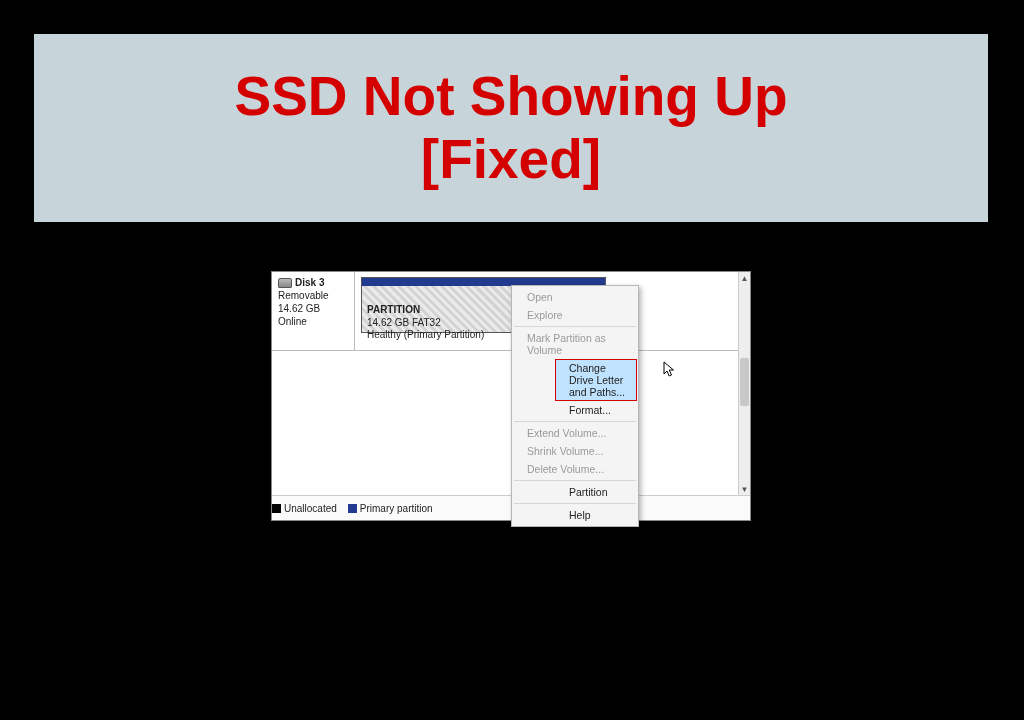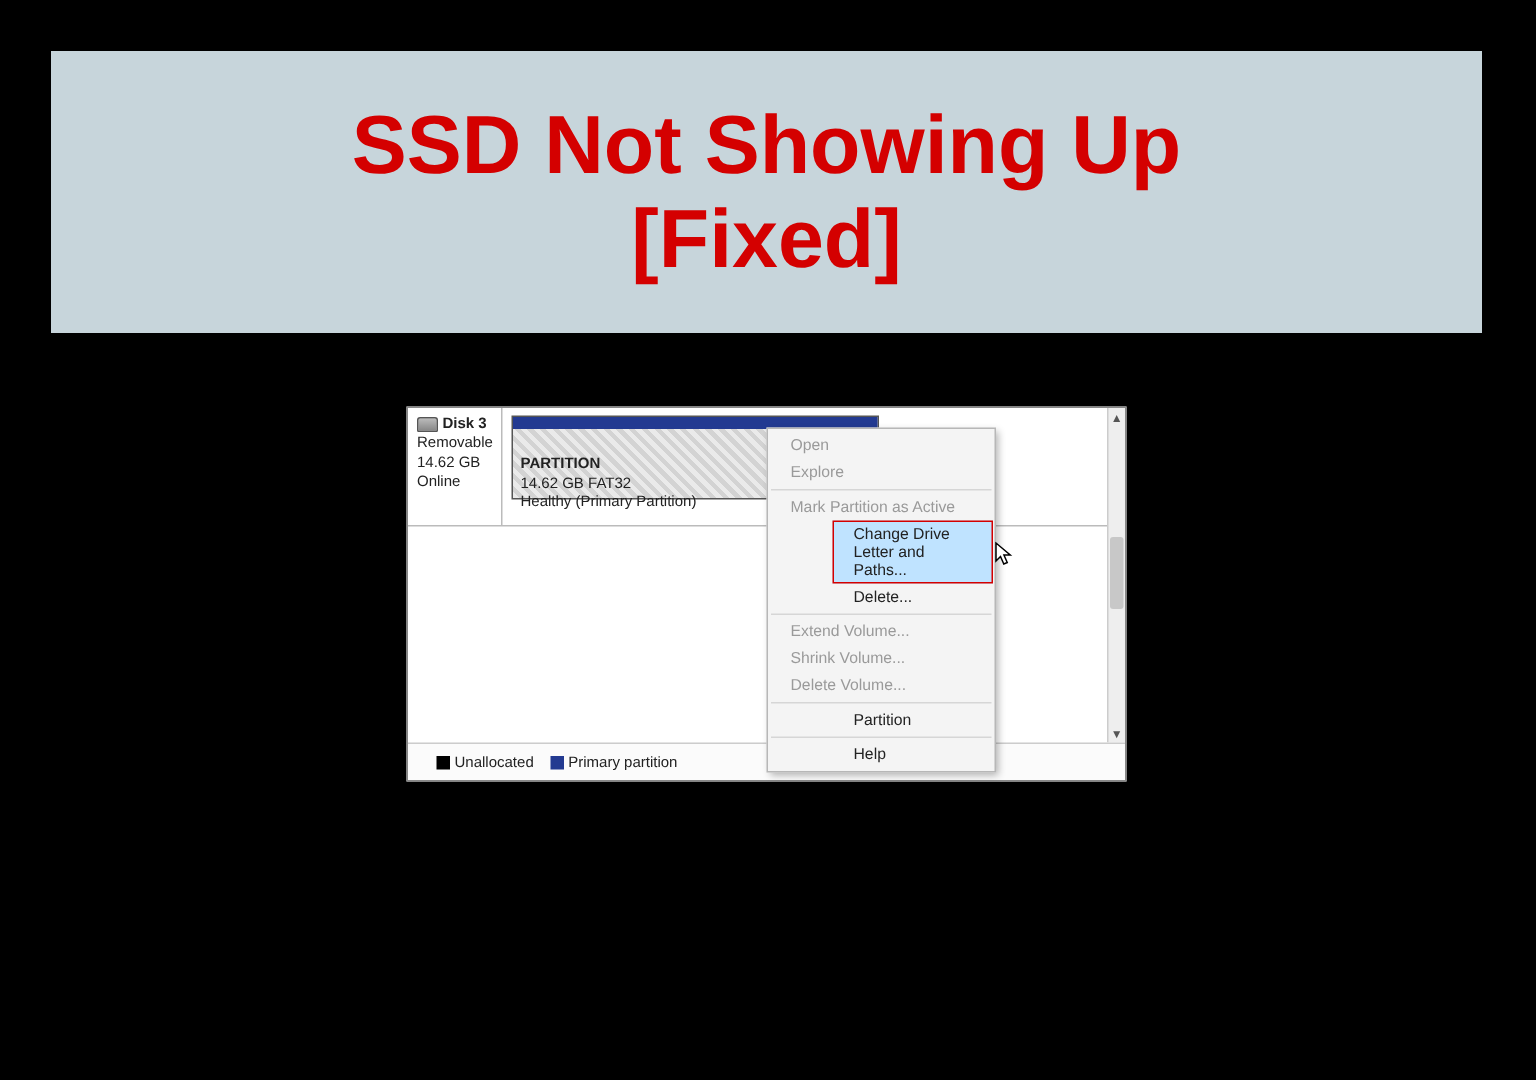--- a/index.html
+++ b/index.html
@@ -35,21 +35,21 @@
     position: absolute;
     left: 0; top: 0; right: 12px; bottom: 25px;
     overflow: hidden;
     background: #fff;
   }
   .disk-row {
     display: flex;
     border-bottom: 1px solid #bbb;
   }
   .disk-info {
-    width: 63px; padding: 4px 4px 4px 6px;
+    width: 83px; padding: 4px 4px 4px 6px;
     border-right: 1px solid #bbb;
     font-size: 10px; line-height: 1.3;
     color: #222;
   }
   .disk-info .name { font-weight: 700; display: flex; align-items: center; gap: 3px; }
   .disk-icon {
     width: 14px; height: 10px;
     background: linear-gradient(#bbb,#888);
     border: 1px solid #555;
     border-radius: 2px 2px 1px 1px;
@@ -98,33 +98,33 @@
     position: absolute; left: 0; right: 0; height: 12px;
     display: flex; align-items: center; justify-content: center;
     color: #555; font-size: 8px;
   }
   .scroll-arrow.up { top: 0; }
   .scroll-arrow.down { bottom: 0; }
   .legend {
     position: absolute; left: 0; right: 0; bottom: 0; height: 25px;
     border-top: 1px solid #ccc;
     display: flex; align-items: center; gap: 11px;
-    padding-left: 19px;
+    padding-left: 0;
     font-size: 10px; color: #222;
     background: #fbfbfb;
   }
   .swatch { width: 9px; height: 9px; display: inline-block; margin-right: 3px; }
   .sw-black { background: #000; }
   .sw-blue { background: #233a91; }
   .legend-item { display: flex; align-items: center; }
 
   .ctx-menu {
     position: absolute;
     left: 511px; top: 285px;
-    width: 153px;
+    width: 128px;
     background: #f4f4f4;
     border: 1px solid #b7b7b7;
     box-shadow: 2px 2px 5px rgba(0,0,0,0.3);
     font-size: 10.5px;
     padding: 2px 1px;
   }
   .ctx-item {
     padding: 3px 8px 3px 14px;
     color: #9a9a9a;
     cursor: default;
@@ -193,23 +193,23 @@
       <span class="swatch sw-blue"></span>
       <span>Primary partition</span>
     </div>
   </div>
 </div>
 
 <div class="ctx-menu" id="ctx-menu">
     <div class="ctx-item">Open</div>
     <div class="ctx-item">Explore</div>
     <div class="ctx-sep"></div>
-    <div class="ctx-item">Mark Partition as Active</div>
+    <div class="ctx-item">Mark Partition as Volume</div>
     <div class="ctx-item enabled hl">Change Drive Letter and Paths...</div>
-    <div class="ctx-item enabled">Delete...</div>
+    <div class="ctx-item enabled">Format...</div>
     <div class="ctx-sep"></div>
     <div class="ctx-item">Extend Volume...</div>
     <div class="ctx-item">Shrink Volume...</div>
     <div class="ctx-item">Delete Volume...</div>
     <div class="ctx-sep"></div>
     <div class="ctx-item enabled">Partition</div>
     <div class="ctx-sep"></div>
     <div class="ctx-item enabled">Help</div>
   </div>
 

